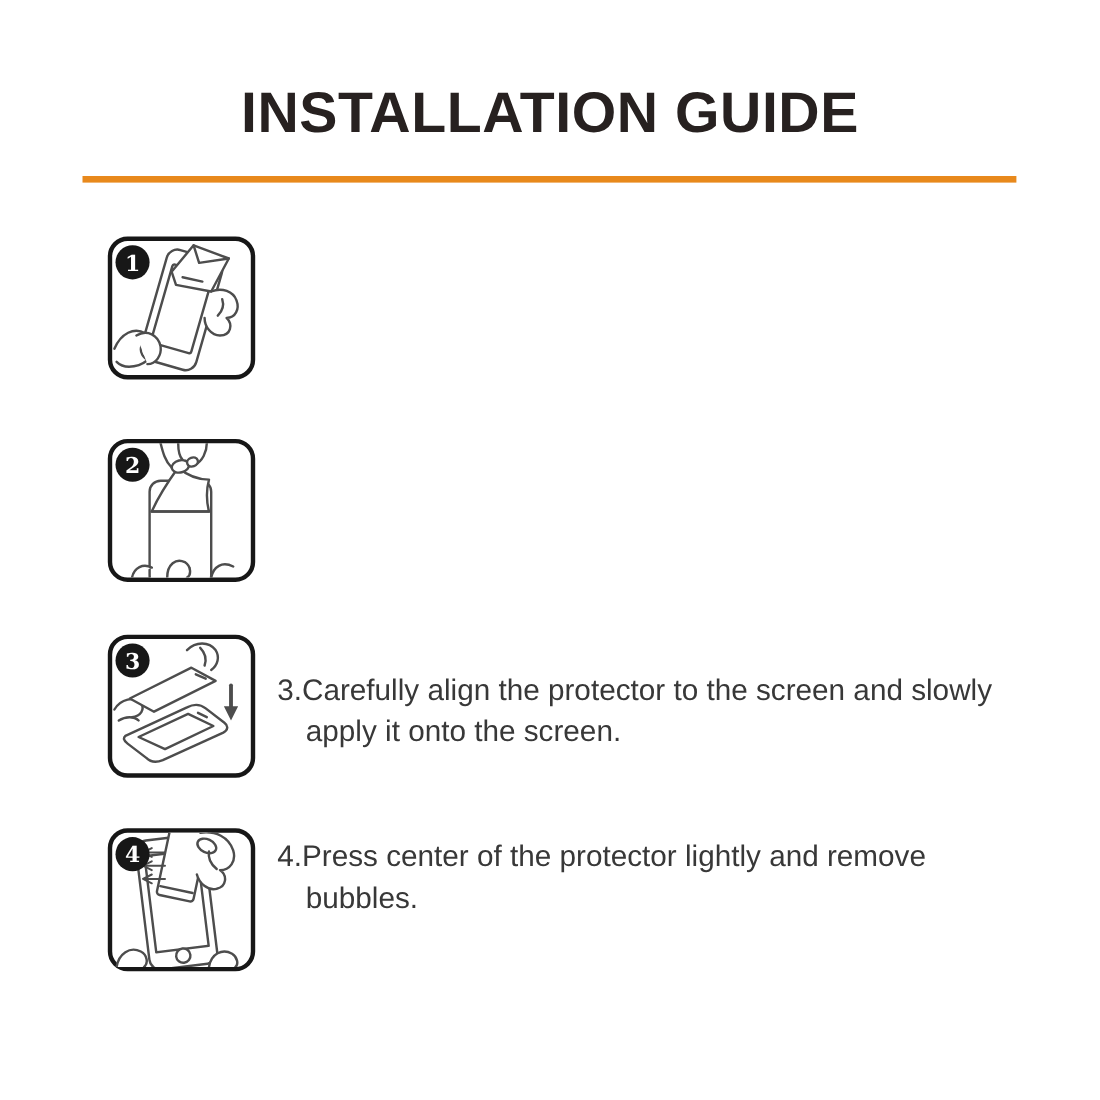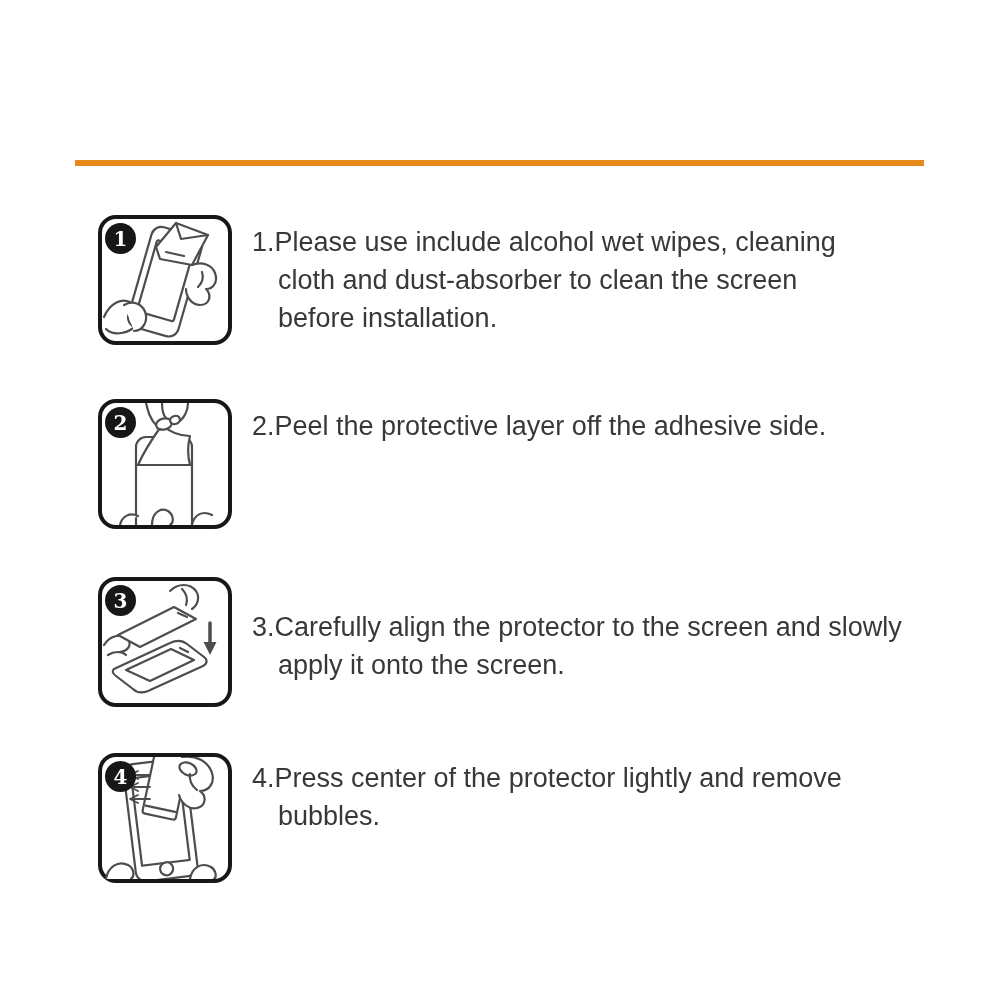--- a/index.html
+++ b/index.html
@@ -37,20 +37,21 @@
   #step-4 .step-text{top:6px;}
 
   .line{stroke:#4d4d4d;stroke-width:2.2;fill:none;stroke-linecap:round;stroke-linejoin:round;}
   .fillw{fill:#ffffff;}
 </style>
 </head>
 <body>
 
 <div class="page">
 
+  <h1 class="title">INSTALLATION GUIDE</h1>
   <div class="divider" style="background-color: rgb(232, 137, 28);"></div>
 
   <div class="step" id="step-1">
     <div class="illu-box">
       <div class="badge" style="background-color: rgb(23, 23, 23);">
         <span>1</span>
       </div>
       <svg width="126" height="122" viewBox="0 0 126 122">
         <g class="line">
           <path class="fillw" d="M2 98 C8 84 20 78 30 84 C38 88 40 98 34 106 C28 114 12 118 4 110"></path>
@@ -61,23 +62,20 @@
           </g>
           <path class="fillw" d="M22 86 C32 80 42 86 44 96 C45 104 40 112 32 112"></path>
           <path class="fillw" d="M90 46 C100 42 110 46 113 54 C116 62 112 70 104 70 C110 76 108 86 98 86 C90 86 84 78 84 70"></path>
           <path d="M96 68 C100 64 102 59 100 53"></path>
           <path class="fillw" d="M54 28 L74 4 L106 16 L90 46 L58 40 Z"></path>
           <path d="M74 4 L79 20 L106 16"></path>
           <path d="M64 33 L82 37"></path>
         </g>
       </svg>
     </div>
-    <div class="step-text">1.Please use include alcohol wet wipes, cleaning
-cloth and dust-absorber to clean the screen
-before installation.</div>
   </div>
 
   <div class="step" id="step-2">
     <div class="illu-box">
       <div class="badge" style="background-color: rgb(23, 23, 23);">
         <span>2</span>
       </div>
       <svg width="126" height="122" viewBox="0 0 126 122">
         <g class="line">
           <path d="M44 0 C46 8 48 16 54 22"></path>
@@ -88,21 +86,20 @@
           <line x1="36" y1="62" x2="88" y2="62"></line>
           <ellipse class="fillw" cx="62" cy="21" rx="8" ry="5.5" transform="rotate(-14 62 21)"></ellipse>
           <ellipse class="fillw" cx="73" cy="17" rx="5" ry="4" transform="rotate(-20 73 17)"></ellipse>
           <line x1="56" y1="113" x2="70" y2="113"></line>
           <path class="fillw" d="M50 122 C50 110 58 104 66 108 C72 112 72 120 68 122"></path>
           <path class="fillw" d="M90 122 C92 112 100 107 110 112"></path>
           <path class="fillw" d="M18 122 C20 113 28 109 36 113"></path>
         </g>
       </svg>
     </div>
-    <div class="step-text">2.Peel the protective layer off the adhesive side.</div>
   </div>
 
   <div class="step" id="step-3">
     <div class="illu-box">
       <div class="badge" style="background-color: rgb(23, 23, 23);">
         <span>3</span>
       </div>
       <svg width="126" height="122" viewBox="0 0 126 122">
         <g class="line">
           <path class="fillw" d="M12 88 L68 62 C74 59 80 59 85 63 L102 76 C106 79 105 83 101 85 L46 110 C41 112 35 112 31 108 L14 95 C10 92 10 90 12 88 Z"></path>

